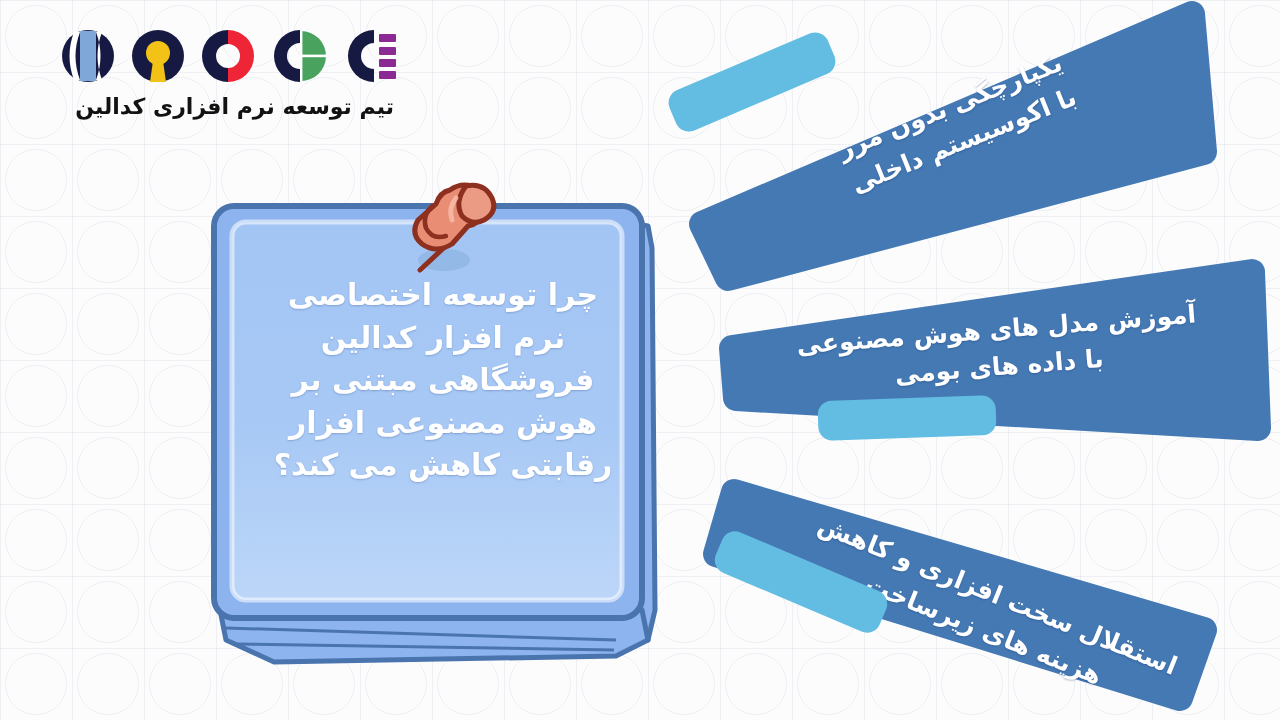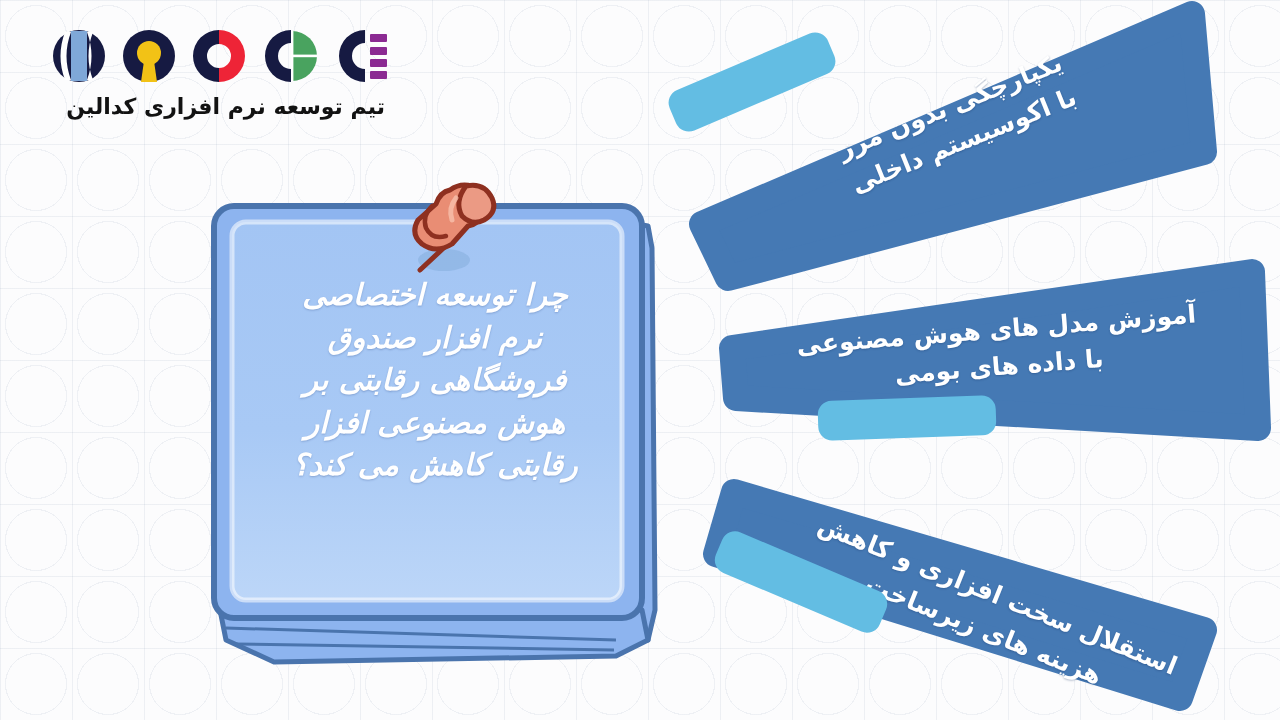--- a/index.html
+++ b/index.html
@@ -19,41 +19,40 @@
     background-image:
       repeating-linear-gradient(to right,  rgba(120,140,170,.11) 0 1px, transparent 1px 72px),
       repeating-linear-gradient(to bottom, rgba(120,140,170,.11) 0 1px, transparent 1px 72px),
       radial-gradient(circle at 36px 36px, transparent 30px, rgba(120,140,170,.10) 30px 31px, transparent 31px);
     background-size:72px 72px,72px 72px,72px 72px;
     pointer-events:none;
   }
 
   
   #brand{
-    position:absolute;left:27px;top:28px;width:360px;
+    position:absolute;left:36px;top:28px;width:360px;
     display:flex;flex-direction:column;align-items:flex-start;gap:10px;
   }
   .logo-row{display:flex;align-items:center;gap:14px;direction:ltr;}
   .logo-mark{width:56px;height:56px;position:relative;flex:0 0 auto;}
   .brand-name{
     font-size:22px;font-weight:bold;color:#121212;letter-spacing:0;
     font-family:"DejaVu Sans","Liberation Sans",sans-serif;
     white-space:nowrap;margin-right:2px;
   }
 
   
   #book-wrap{position:absolute;left:196px;top:170px;width:500px;height:500px;}
   #book-svg{position:absolute;inset:0;}
   #note-text{
-    position:absolute;left:56px;top:104px;width:366px;
+    position:absolute;left:64px;top:104px;width:366px;
     text-align:center;color:#ffffff;
     font-size:30px;line-height:1.42;font-weight:bold;
     text-shadow:0 1px 2px rgba(40,70,130,.28);
     direction:rtl;
-    font-style:italic;
   }
   #pin{position:absolute;left:196px;top:4px;width:120px;height:118px;}
 
   
   .banner{position:absolute;}
   .banner svg{position:absolute;inset:0;overflow:visible;}
   .banner-text{
     position:absolute;inset:0;display:flex;flex-direction:column;
     align-items:center;justify-content:center;
     color:#ffffff;font-weight:bold;direction:rtl;text-align:center;
@@ -155,22 +154,22 @@
       <path d="M38 474 L418 480" fill="none" stroke="#4a74ad" stroke-width="3"></path>
 
       <rect x="18" y="36" width="428" height="412" rx="20" fill="#8db4ef" stroke="#4a74ad" stroke-width="6"></rect>
 
       <rect x="36" y="52" width="390" height="378" rx="14" fill="url(#pageGrad)"></rect>
       <rect x="36" y="52" width="390" height="378" rx="14" fill="none" stroke="#ffffff" stroke-width="5" opacity=".55"></rect>
     </svg>
 
     <div id="note-text">
       <div>چرا توسعه اختصاصی</div>
-      <div>نرم افزار صندوق</div>
-      <div>فروشگاهی رقابتی بر</div>
+      <div>نرم افزار کدالین</div>
+      <div>فروشگاهی مبتنی بر</div>
       <div>هوش مصنوعی افزار</div>
       <div>رقابتی کاهش می کند؟</div>
     </div>
 
     <svg id="pin" viewBox="0 0 120 118">
       <ellipse cx="52" cy="86" rx="26" ry="11" fill="#7fa8d8" opacity=".45"></ellipse>
       <path d="M28 96 L58 68" stroke="#8e3020" stroke-width="5" stroke-linecap="round" fill="none"></path>
       <path d="M58 16 Q72 6 88 16 Q100 24 94 38 Q88 50 76 52 L60 70 Q44 80 30 70 Q18 60 26 46 L44 30 Q48 18 58 16 Z" fill="#e98d74" stroke="#8e3020" stroke-width="5" stroke-linejoin="round"></path>
       <path d="M74 12 Q92 8 100 24 Q106 38 92 46 Q80 52 70 42 Q62 28 74 12 Z" fill="#eb9a84" stroke="#8e3020" stroke-width="5" stroke-linejoin="round"></path>
       <path d="M40 32 Q30 42 34 54 Q40 66 54 62" fill="none" stroke="#8e3020" stroke-width="4.5" stroke-linecap="round"></path>

